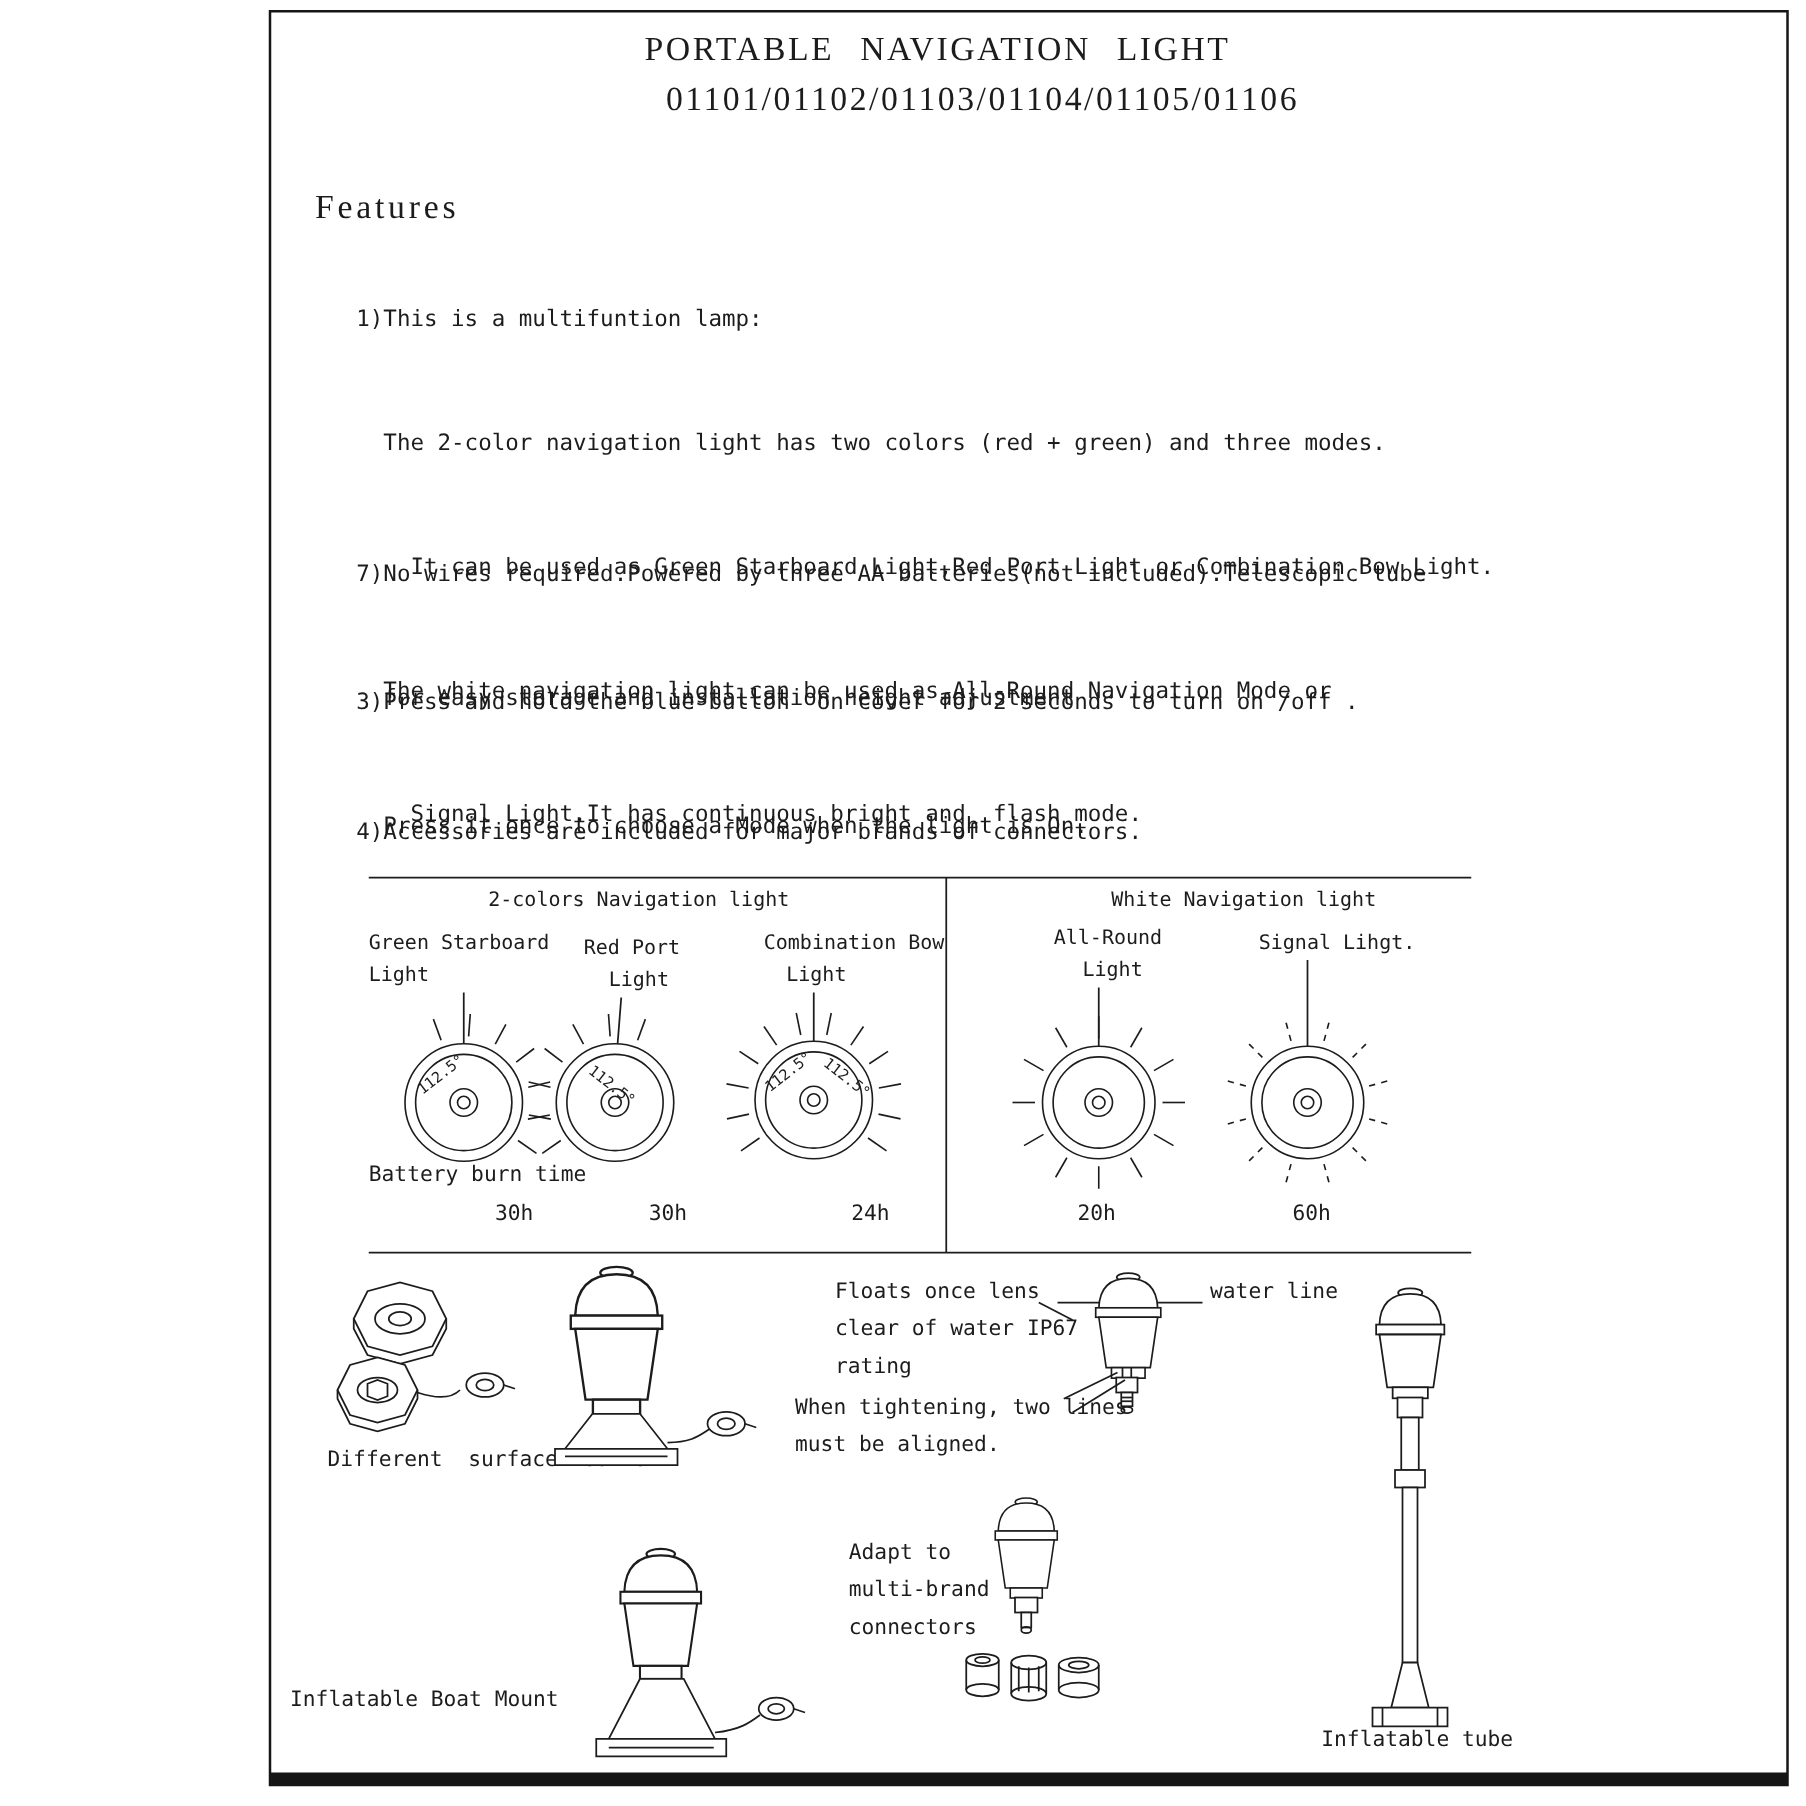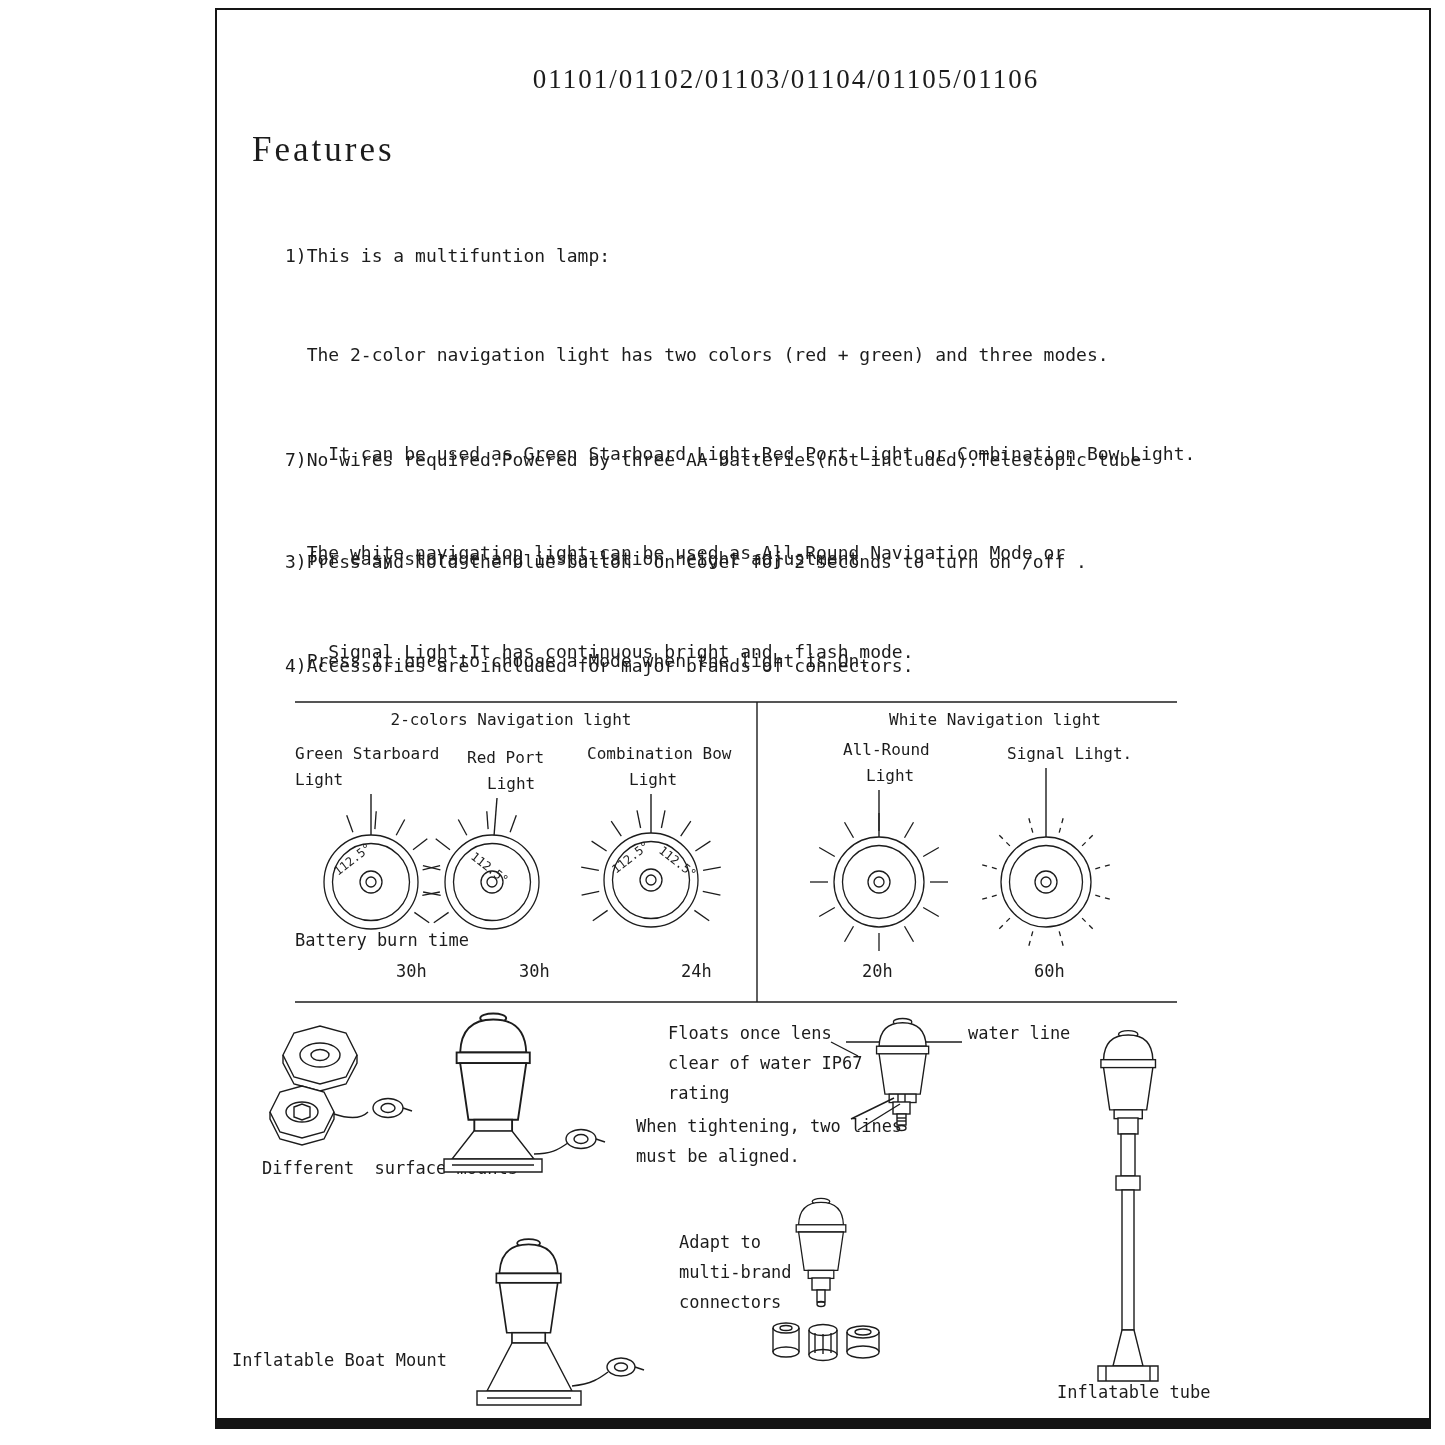--- a/index.html
+++ b/index.html
@@ -2,37 +2,38 @@
 <html><head>
 <meta charset="utf-8">
 <style>
   * { margin:0; padding:0; box-sizing:border-box; }
   html,body { background:#ffffff; }
   body { width:1445px; height:1445px; font-family:"DejaVu Sans Mono","Liberation Mono",monospace; color:#1c1c1c; }
   .page { position:relative; width:1445px; height:1445px; background:#fff; overflow:hidden; }
   .abs { position:absolute; white-space:pre; }
   .serif { font-family:"Liberation Serif","DejaVu Serif",serif; }
   .title { font-size:27px; letter-spacing:2px; word-spacing:12px; transform:translateX(-50%); }
-  .fheading { font-size:35px; letter-spacing:3px; }
+  .fheading { font-size:27px; letter-spacing:3px;margin-top:20px; }
   .frame { position:absolute; left:215px; top:8px; width:1216px; height:1421px;
            border:2px solid #151515; border-bottom:11px solid #151515; }
   .feat { font-size:18px; line-height:33px; }
   .gtitle { font-size:16px; transform:translateX(-50%); }
   .dlabel { font-size:16px; }
   .blabel { font-size:17px; }
   svg.gfx { position:absolute; left:0; top:0; }
   .ln { stroke:#1c1c1c; stroke-width:1.4; fill:none; }
   .angle { font-size:12px; fill:#1c1c1c; stroke:none; font-family:"DejaVu Sans Mono",monospace; }
 </style>
 </head>
 <body>
 
 <div class="page">
   <div class="frame"></div>
 
+  <div class="abs serif title" style="left:750px;top:24px">PORTABLE NAVIGATION LIGHT</div>
   <div class="abs serif title" style="left:786px;top:64px">01101/01102/01103/01104/01105/01106</div>
 
   <div class="abs serif fheading" style="left:252px;top:130px">Features</div>
 
   <div class="abs feat" style="left:285px;top:173px">
     <div>1)This is a multifuntion lamp:</div>
     <div>  The 2-color navigation light has two colors (red + green) and three modes.</div>
     <div>    It can be used as Green Starboard Light,Red Port Light or Combination Bow Light.</div>
     <div>  The white navigation light can be used as All-Round Navigation Mode or</div>
     <div>    Signal Light.It has continuous bright and  flash mode.</div>
@@ -54,21 +55,21 @@
 
   <div class="abs gtitle" style="left:511px;top:710px">2-colors Navigation light</div>
   <div class="abs gtitle" style="left:995px;top:710px">White Navigation light</div>
 
   <div class="abs dlabel" style="left:295px;top:744px">Green Starboard</div>
   <div class="abs dlabel" style="left:295px;top:770px">Light</div>
 
   <div class="abs dlabel" style="left:467px;top:748px">Red Port</div>
   <div class="abs dlabel" style="left:487px;top:774px">Light</div>
 
-  <div class="abs dlabel" style="left:587px;top:744px">Combination Bow</div>
+  <div class="abs dlabel" style="left:611px;top:744px">Combination Bow</div>
   <div class="abs dlabel" style="left:629px;top:770px">Light</div>
 
   <div class="abs dlabel" style="left:843px;top:740px">All-Round</div>
   <div class="abs dlabel" style="left:866px;top:766px">Light</div>
 
   <div class="abs dlabel" style="left:1007px;top:744px">Signal Lihgt.</div>
 
   <div class="abs blabel" style="left:295px;top:930px">Battery burn time</div>
   <div class="abs blabel" style="left:396px;top:961px">30h</div>
   <div class="abs blabel" style="left:519px;top:961px">30h</div>

